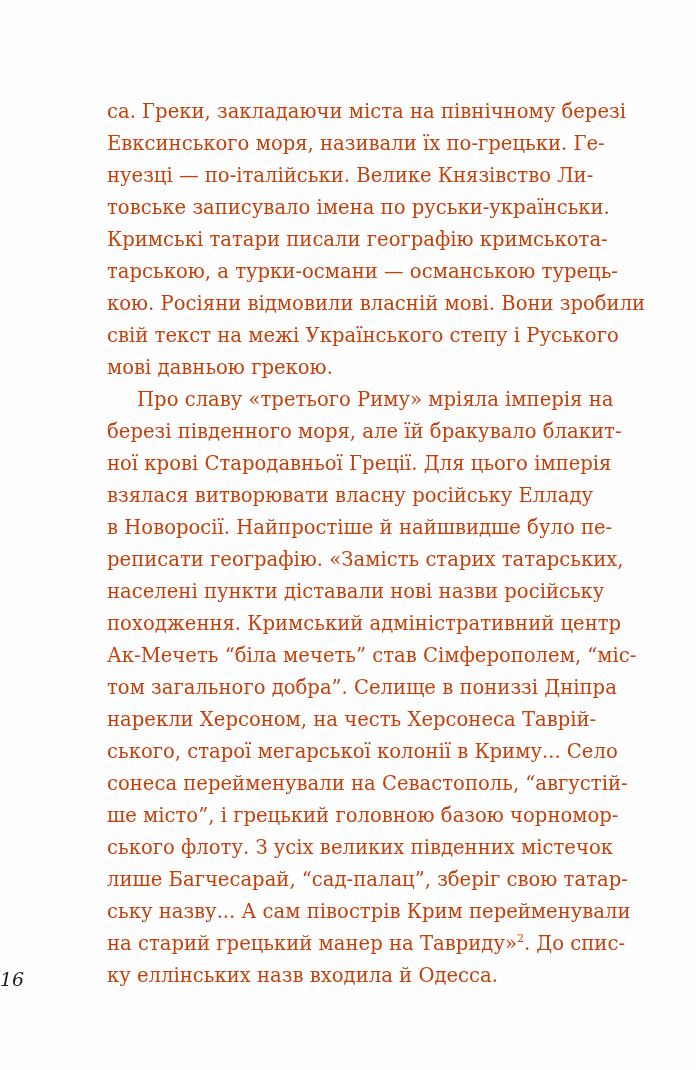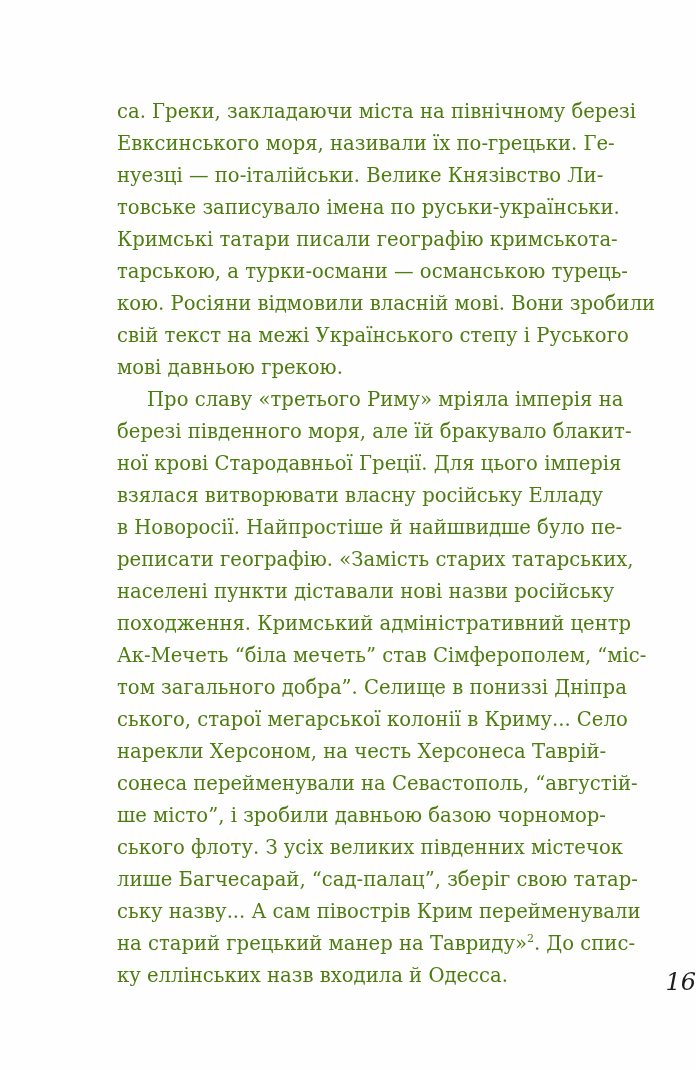--- a/index.html
+++ b/index.html
@@ -15,27 +15,27 @@
     }
     .page {
       position: absolute;
       left: 0; top: 0;
       width: 696px;
       height: 1070px;
       background: #fefefe;
     }
     .text-block {
       position: absolute;
-      left: 117px;
+      left: 107px;
       top: 96px;
       width: 486px;
       font-family: "DejaVu Serif", "Liberation Serif", serif;
       font-size: 19.6px;
       line-height: 32px;
-      color: #4d7c0f;
+      color: #c2410c;
     }
     .line {
       display: block;
       white-space: nowrap;
       text-align: justify;
       text-align-last: justify;
       height: 32px;
     }
     .line.last {
       text-align-last: left;
@@ -46,24 +46,24 @@
     sup {
       font-size: 11px;
       line-height: 0;
       vertical-align: 8px;
     }
     .page-number {
       position: absolute;
       left: 0;
       width: 696px;
       top: 968px;
-      text-align: right;
+      text-align: left;
       font-family: "DejaVu Serif", "Liberation Serif", serif;
       font-style: italic;
-      font-size: 24px;
+      font-size: 19px;
       color: #1c1c1c;
     }
   </style>
 </head>
 <body>
 
 <div class="page">
   <div class="text-block">
 
     <span class="line">са. Греки, закладаючи міста на північному березі</span>
@@ -79,24 +79,24 @@
     <span class="line indent">Про славу «третього Риму» мріяла імперія на</span>
     <span class="line">березі південного моря, але їй бракувало блакит-</span>
     <span class="line">ної крові Стародавньої Греції. Для цього імперія</span>
     <span class="line">взялася витворювати власну російську Елладу</span>
     <span class="line">в Новоросії. Найпростіше й найшвидше було пе-</span>
     <span class="line">реписати географію. «Замість старих татарських,</span>
     <span class="line">населені пункти діставали нові назви російську</span>
     <span class="line">походження. Кримський адміністративний центр</span>
     <span class="line">Ак-Мечеть “біла мечеть” став Сімферополем, “міс-</span>
     <span class="line">том загального добра”. Селище в пониззі Дніпра</span>
+    <span class="line">нарекли Херсоном, на честь Херсонеса Таврій-</span>
     <span class="line">ського, старої мегарської колонії в Криму... Село</span>
-    <span class="line">нарекли Херсоном, на честь Херсонеса Таврій-</span>
     <span class="line">сонеса перейменували на Севастополь, “августій-</span>
-    <span class="line">ше місто”, і зробили давньою базою чорномор-</span>
+    <span class="line">ше місто”, і грецький головною базою чорномор-</span>
     <span class="line">ського флоту. З усіх великих південних містечок</span>
     <span class="line">лише Багчесарай, “сад-палац”, зберіг свою татар-</span>
     <span class="line">ську назву... А сам півострів Крим перейменували</span>
     <span class="line"><span>на старий грецький манер на Тавриду»</span><sup>2</sup><span>. До спис-</span></span>
     <span class="line last">ку еллінських назв входила й Одесса.</span>
   </div>
 
   <div class="page-number">16</div>
 </div>
 

